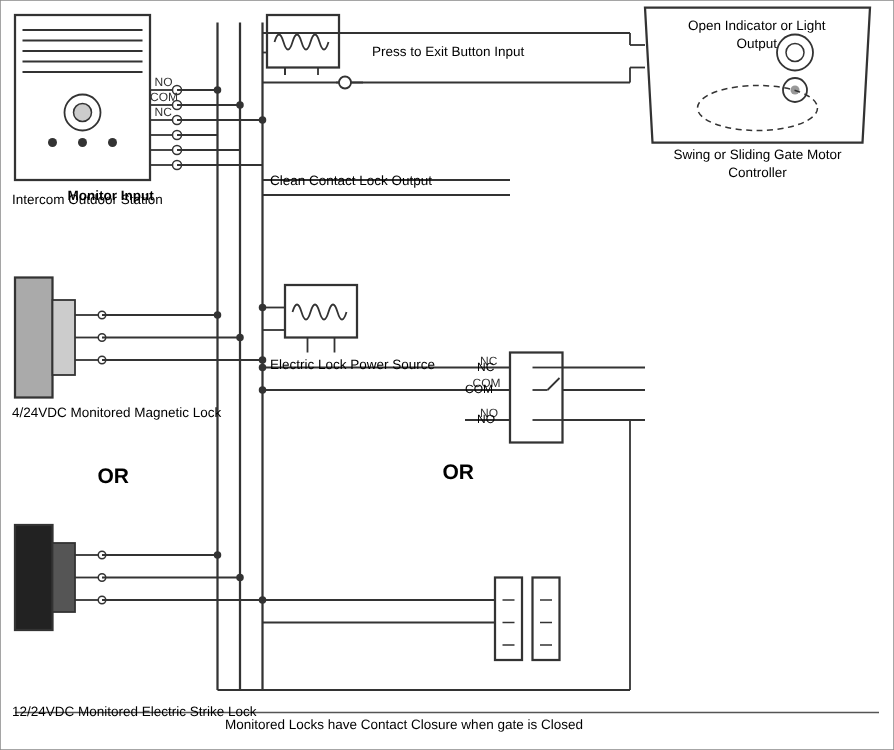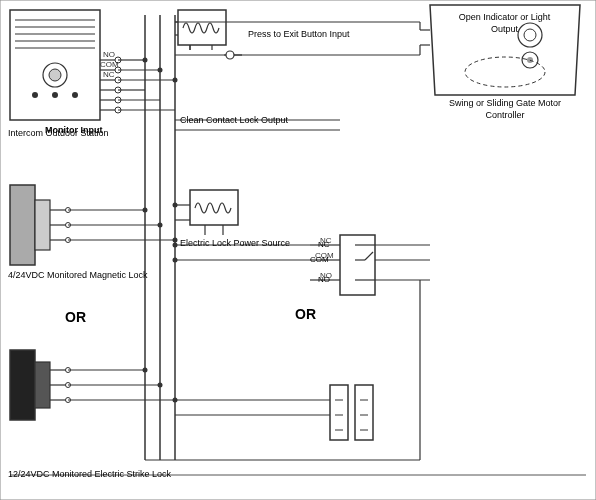--- a/index.html
+++ b/index.html
@@ -261,18 +261,21 @@
 
   <div class="label" style="top:12px; left:447px; font-size:9px; text-align:center; width:115px; line-height:1.3;">
     <span>Open Indicator
 or Light Output</span>
   </div>
 
 
   <div class="label" style="top:305px; left:295px; font-size:14px; font-weight:bold;">OR</div>
 
 
+  <div class="label" style="top:478px; left:150px; font-size:9px;">
+    <span>Monitored Locks have Contact Closure when gate is Closed</span>
+  </div>
 
   <div class="label" style="top:240px; left:318px; font-size:8px;">NC</div>
   <div class="label" style="top:255px; left:310px; font-size:8px;">COM</div>
   <div class="label" style="top:275px; left:318px; font-size:8px;">NO</div>
 
 </div>
 
 </body></html>

